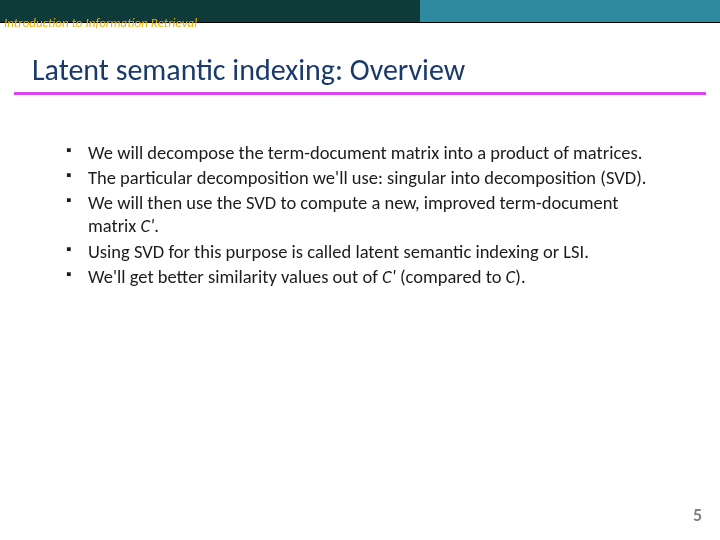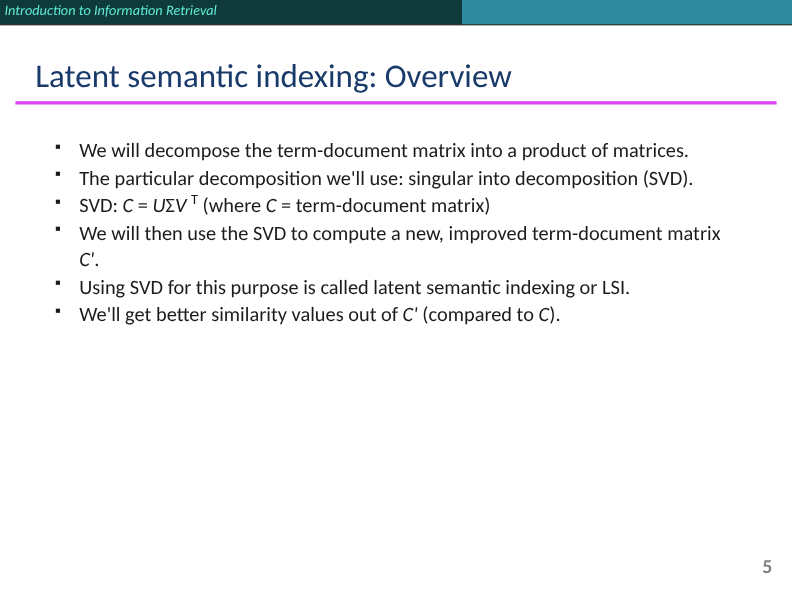--- a/index.html
+++ b/index.html
@@ -12,25 +12,25 @@
     overflow: hidden;
   }
   .header-bar {
     display: flex;
     width: 100%;
     height: 22px;
     border-bottom: 1px solid #000;
   }
   .header-left {
     background: #0f3a3a;
-    color: #5eead4;
+    color: #eab308;
     font-style: italic;
     font-size: 13px;
     line-height: 22px;
-    padding: 0 8px 0 4px;
+    padding: 12px 8px 0 4px;
     flex: 0 0 420px;
     box-sizing: border-box;
     white-space: nowrap;
   }
   .header-right {
     background: #2e8a9e;
     flex: 1 1 auto;
   }
   .title {
     font-size: 30px;
@@ -38,21 +38,21 @@
     padding: 28px 18px 4px 18px;
     border-bottom: 3px solid #d946ef;
     margin: 0 14px 0 14px;
     font-weight: 400;
   }
   .body-area {
     padding: 30px 48px 0 72px;
   }
   ul.bullets {
     list-style: none;
-    margin: 0;
+    margin: 16px;
     padding: 0;
   }
   ul.bullets li {
     position: relative;
     font-size: 18.5px;
     line-height: 1.25;
     color: #1c1c1c;
     margin-bottom: 2px;
     padding-left: 0;
   }
@@ -93,21 +93,20 @@
     <div class="header-left">Introduction to Information Retrieval</div>
     <div class="header-right"></div>
   </div>
 
   <div class="title">Latent semantic indexing: Overview</div>
 
   <div class="body-area">
     <ul class="bullets">
       <li>We will decompose the term-document matrix into a product of matrices.</li>
       <li>The particular decomposition we'll use: singular into decomposition (SVD).</li>
-      <li>SVD: <em class="ital">C</em> = <em class="ital">U</em>Σ<em class="ital">V</em> <sup class="exp">T</sup> (where <em class="ital">C</em> = term-document matrix)</li>
       <li>We will then use the SVD to compute a new, improved term-document matrix <em class="ital">C'</em>.</li>
       <li>Using SVD for this purpose is called latent semantic indexing or LSI.</li>
       <li>We'll get better similarity values out of <em class="ital">C'</em> (compared to <em class="ital">C</em>).</li>
     </ul>
   </div>
 
   <div class="page-num">5</div>
 
 </div>
 

